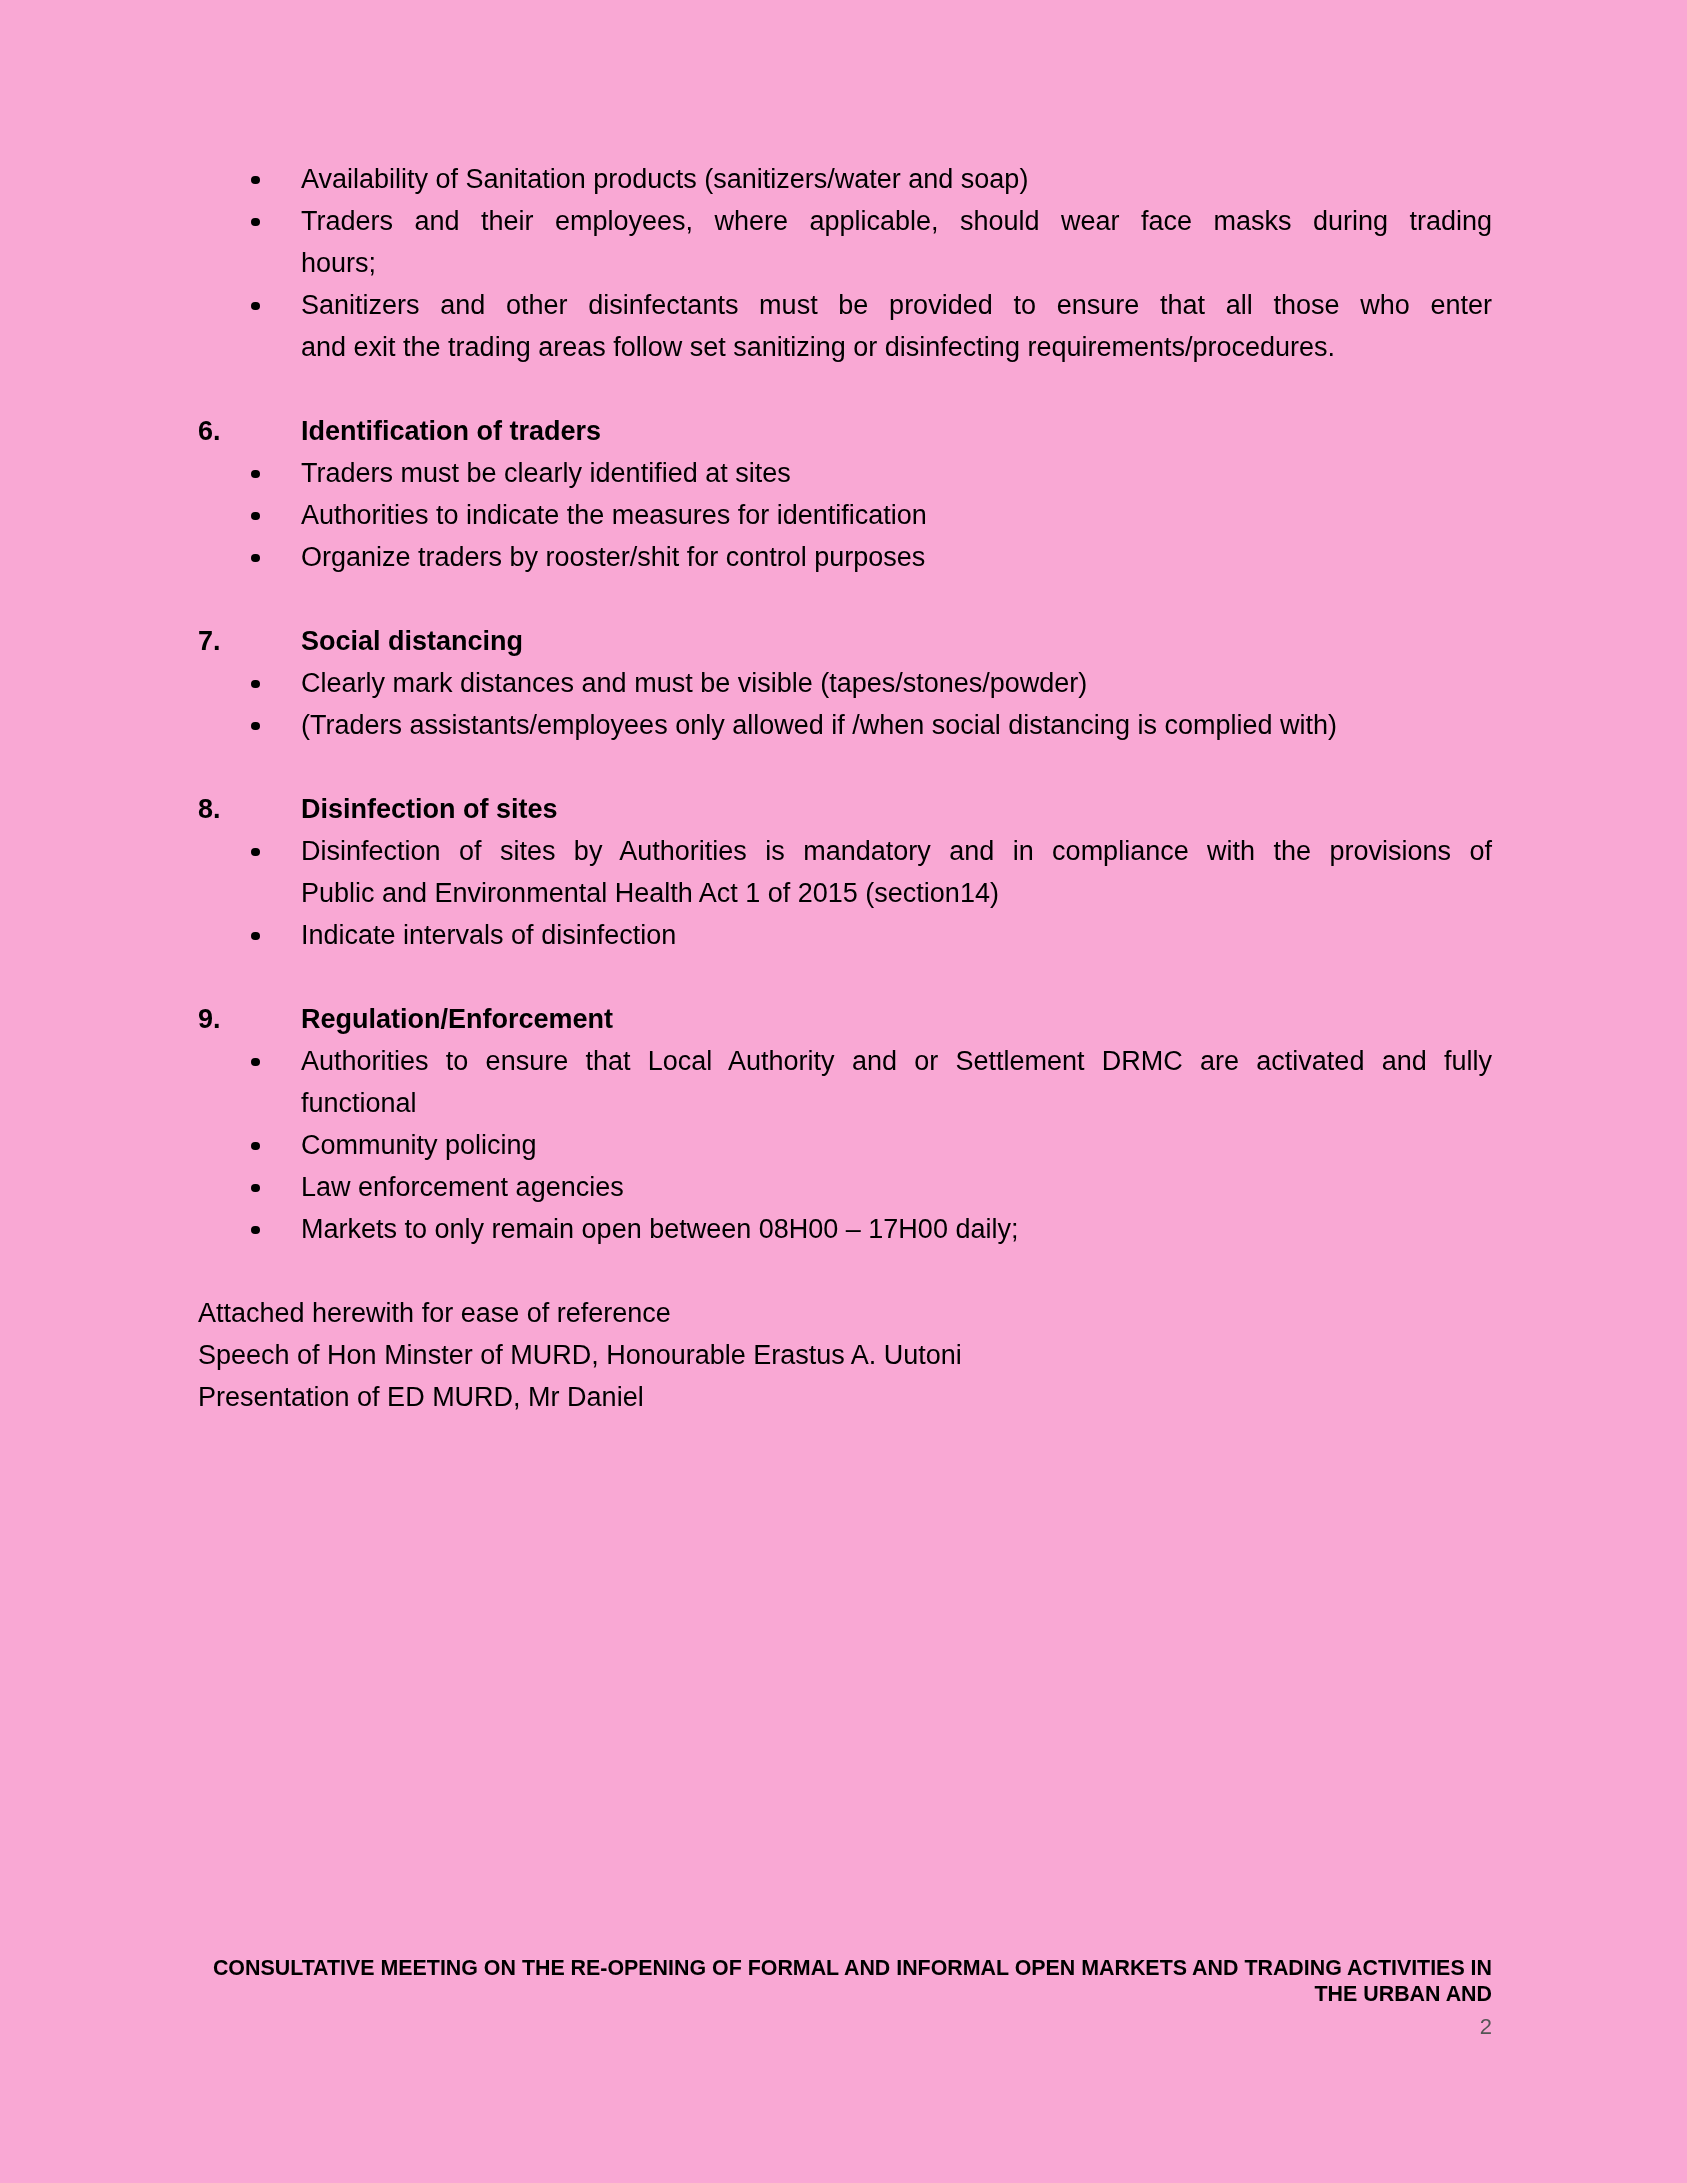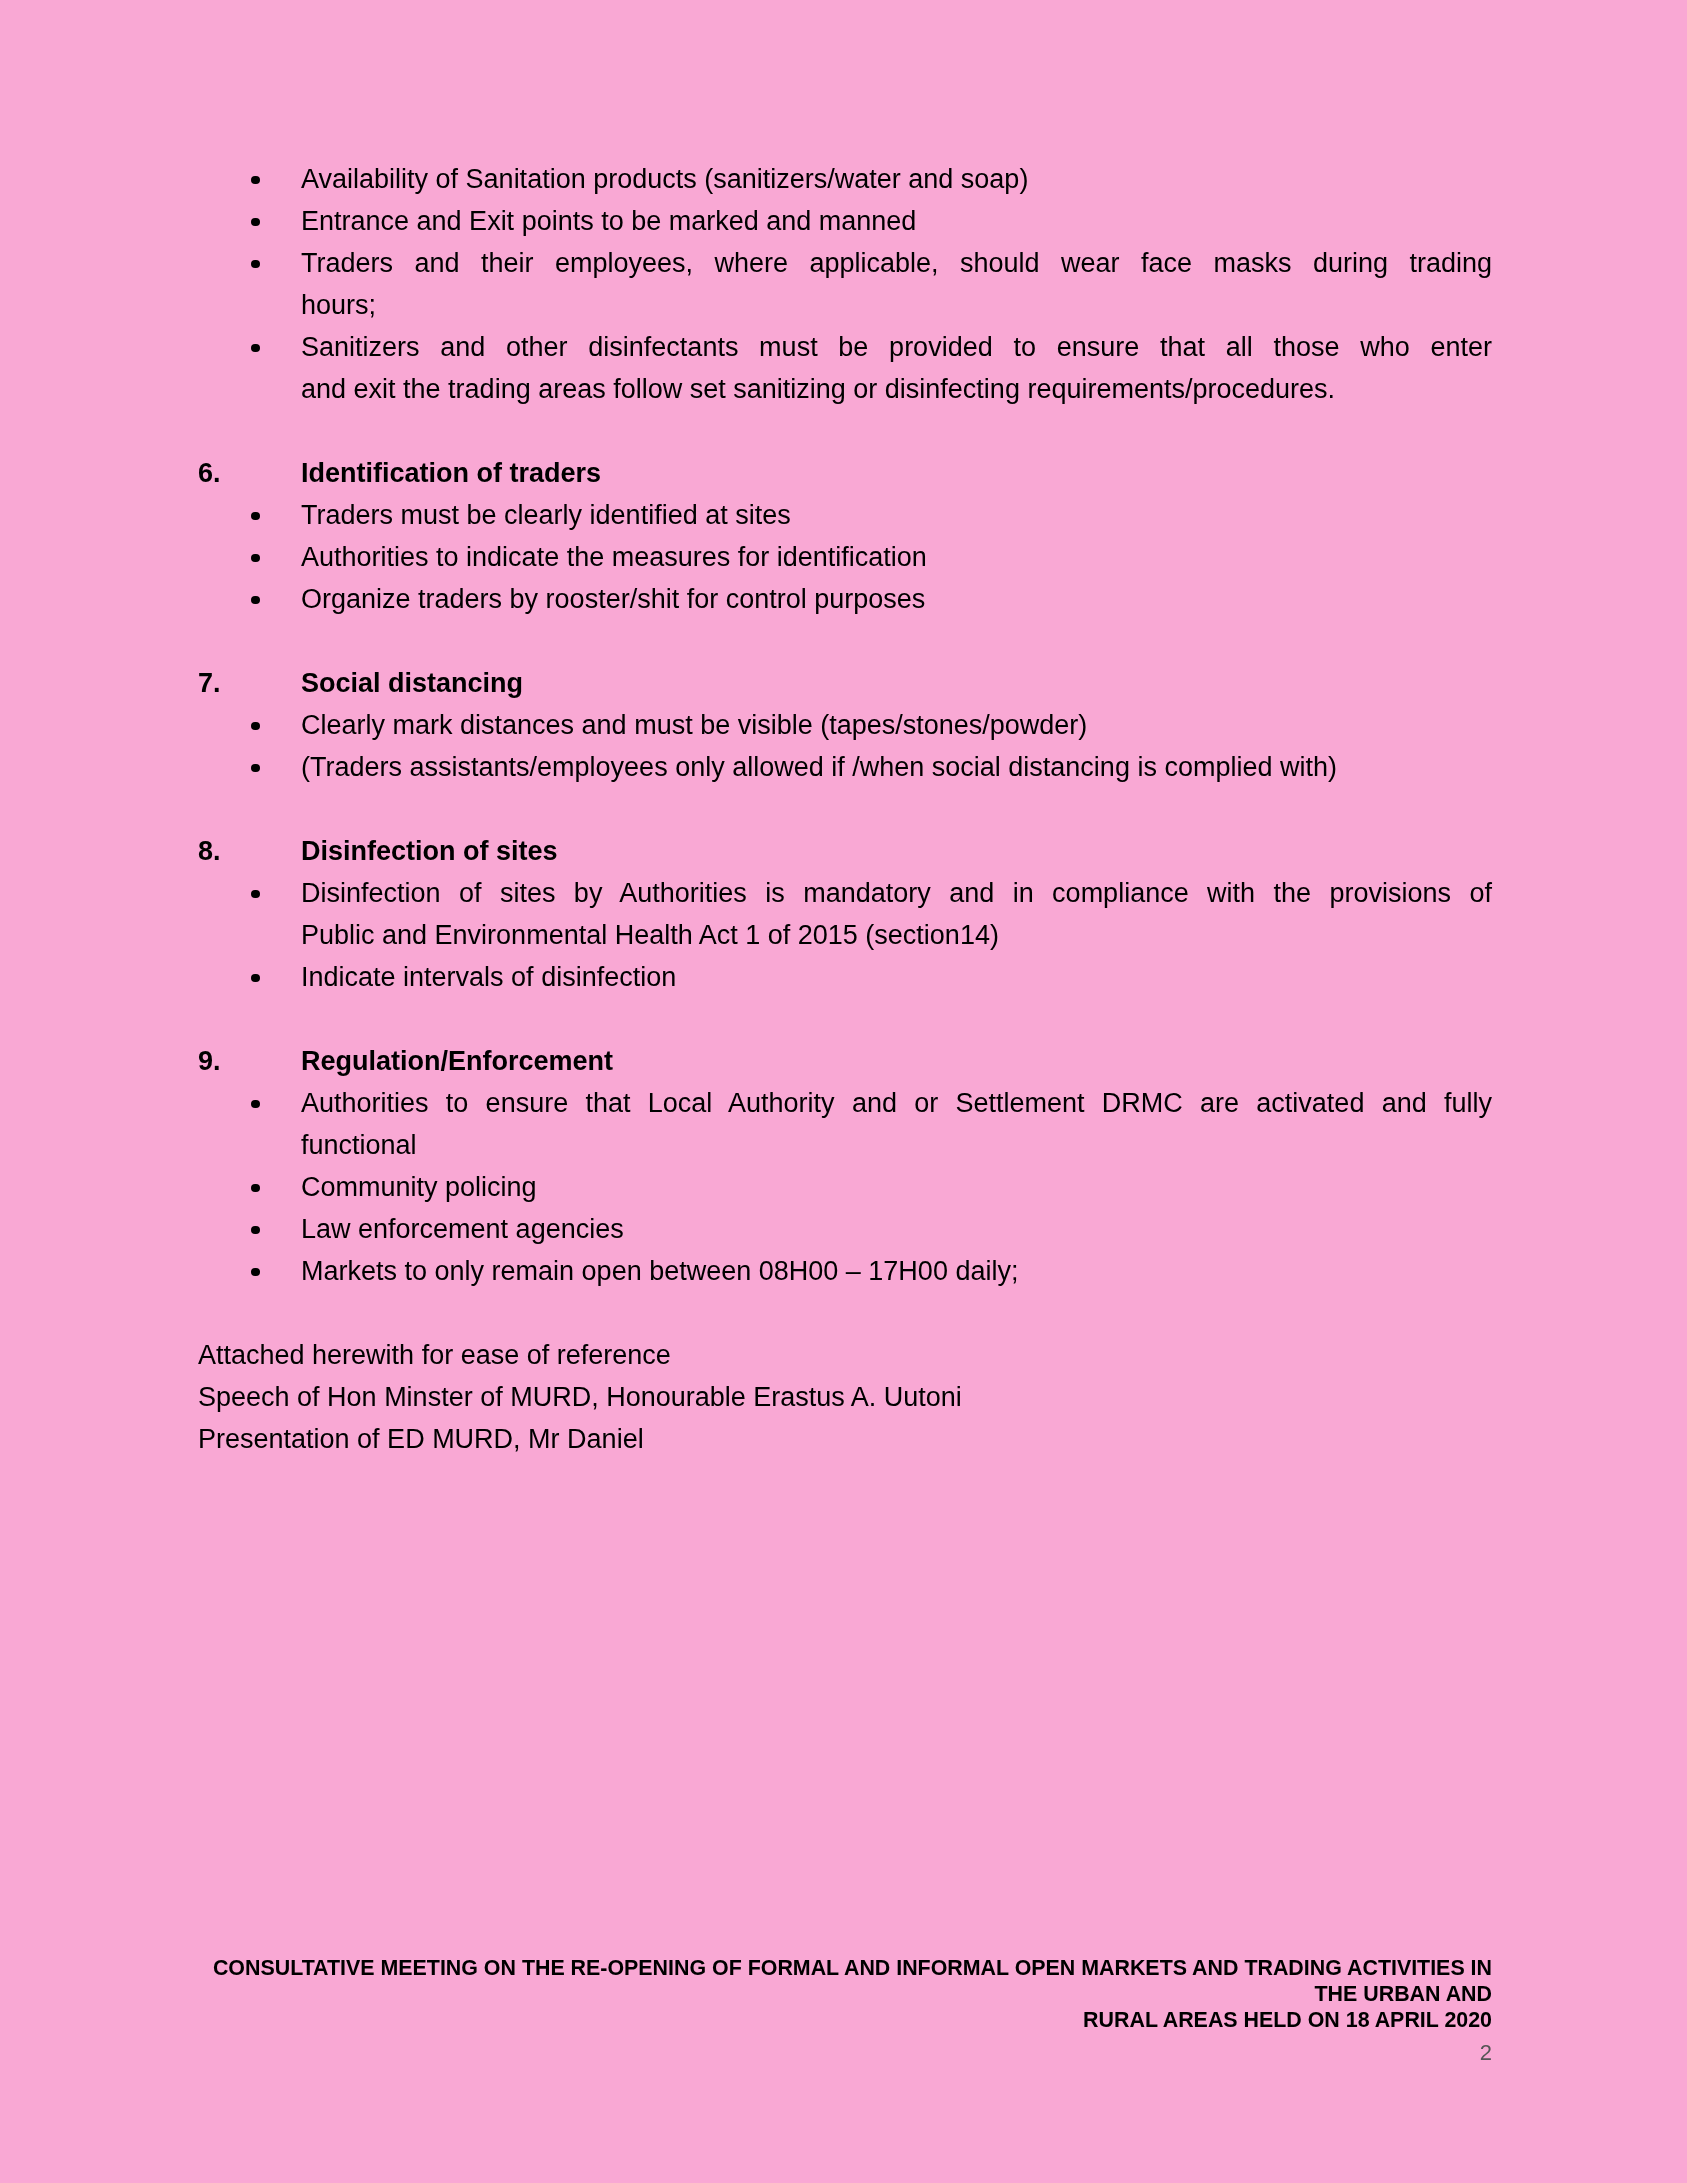--- a/index.html
+++ b/index.html
@@ -72,26 +72,20 @@
     <div id="intro-list">
         <div class="bullet">
           <span class="dot"></span>
           <div class="para-lines">
             <div class="line"><span>Availability of Sanitation products (sanitizers/water and soap)</span></div>
           </div>
         </div>
         <div class="bullet">
           <span class="dot"></span>
           <div class="para-lines">
-            <div class="line"><span>Entrance and Exit points to be marked and manned</span></div>
-          </div>
-        </div>
-        <div class="bullet">
-          <span class="dot"></span>
-          <div class="para-lines">
             <div class="line"><span>Traders and their employees, where applicable, should wear </span><span class="b">face masks</span><span> during trading</span></div>
             <div class="line"><span>hours;</span></div>
           </div>
         </div>
         <div class="bullet">
           <span class="dot"></span>
           <div class="para-lines">
             <div class="line"><span>Sanitizers and other disinfectants must be provided to ensure that all those who enter</span></div>
             <div class="line"><span>and exit the trading areas follow set sanitizing or disinfecting requirements/procedures.</span></div>
           </div>
@@ -193,17 +187,16 @@
       </div>
     <div class="closing">
       <div class="line">Attached herewith for ease of reference</div>
       <div class="line">Speech of Hon Minster of MURD, Honourable Erastus A. Uutoni</div>
       <div class="line">Presentation of ED MURD, Mr Daniel</div>
     </div>
   </div>
 
   <div class="footer">
     <div>CONSULTATIVE MEETING ON THE RE-OPENING OF FORMAL AND INFORMAL OPEN MARKETS AND TRADING ACTIVITIES IN THE URBAN AND</div>
-    <div>RURAL AREAS HELD ON 18 APRIL 2020</div>
     <div class="pagenum">2</div>
   </div>
 </div>
 
 
 </body></html>

